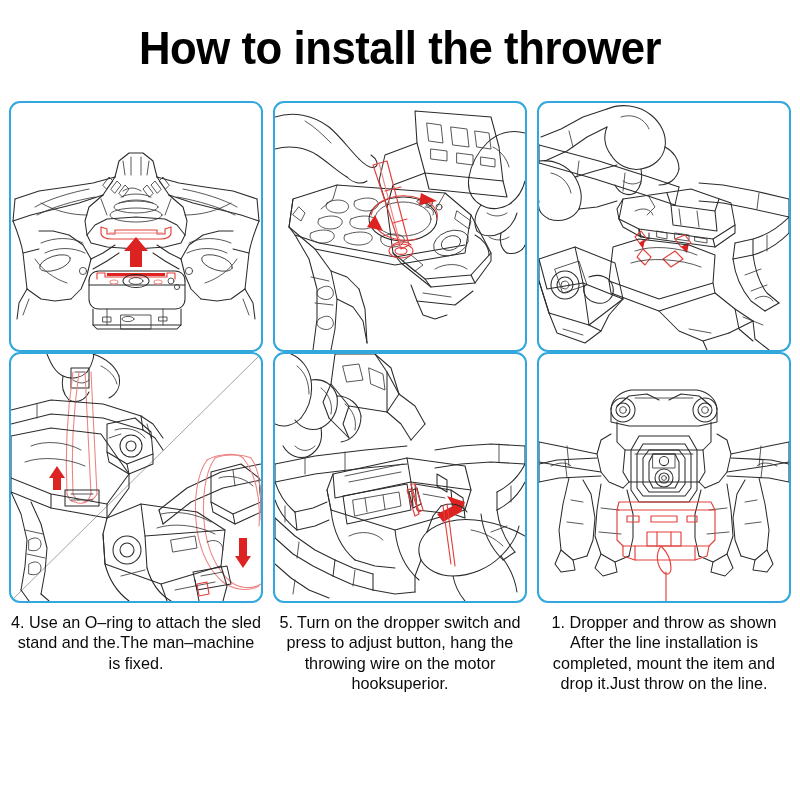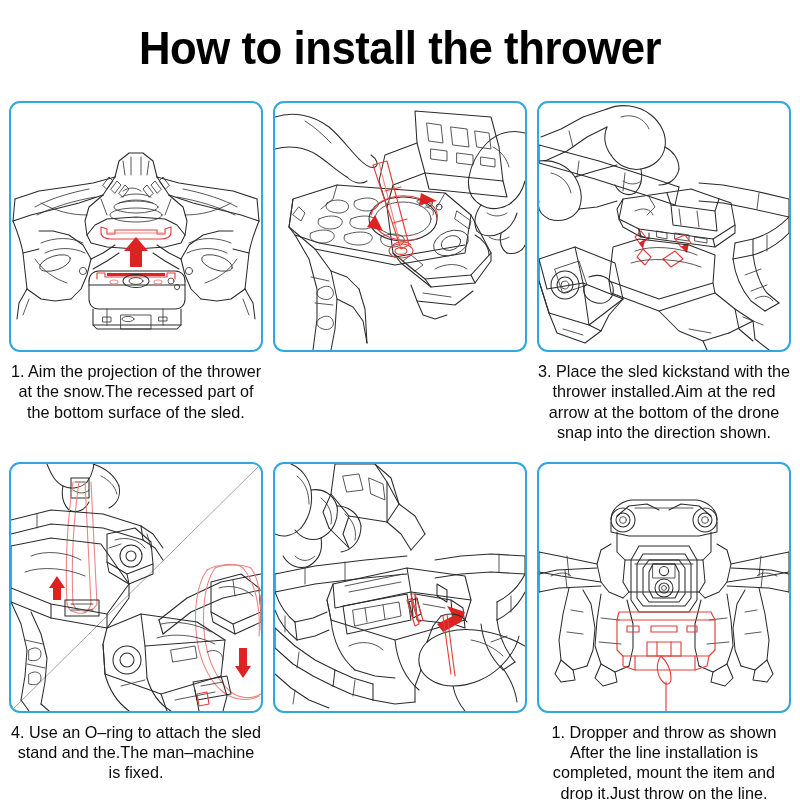--- a/index.html
+++ b/index.html
@@ -40,21 +40,21 @@
     left: 9px;
     width: 782px;
     display: grid;
     grid-template-columns: 254px 254px 254px;
     column-gap: 10px;
     row-gap: 0px;
   }
   .cell {
     width: 254px;
   }
-  .cell.row2 { margin-top: 19px; }
+  .cell.row2 { margin-top: 0; }
 
   .panel {
     box-sizing: border-box;
     width: 254px;
     height: 251px;
     border: 2px solid #31a7dd;
     border-radius: 11px;
     background: #ffffff;
     overflow: hidden;
     position: relative;
@@ -181,21 +181,20 @@
         <ellipse class="ln" cx="125" cy="178" rx="13" ry="6.5"></ellipse>
         <ellipse class="ln2" cx="125" cy="178" rx="7" ry="3.4"></ellipse>
         <ellipse class="rdl" cx="103" cy="179" rx="4" ry="2"></ellipse>
         <ellipse class="rdl" cx="147" cy="179" rx="4" ry="2"></ellipse>
         <circle class="ln2" cx="160" cy="178" r="3"></circle>
         <circle class="ln2" cx="166" cy="184" r="2.6"></circle>
 
         <path class="rdf" d="M119 164 L131 164 L131 148 L137 148 L125 134 L113 148 L119 148 Z"></path>
       </svg>
     </div>
-    <div class="caption">1. Aim the projection of the thrower at the snow.The recessed part of the bottom surface of the sled.</div>
   </div>
 
   <div class="cell">
     <div class="panel">
       <svg viewBox="0 0 250 247">
 
         <path class="ln" d="M0 14 C18 8 38 12 54 24 C66 34 74 46 84 56"></path>
         <path class="ln" d="M0 46 C14 42 30 44 42 52 C54 60 62 68 72 74"></path>
         <path class="ln" d="M84 56 C90 62 96 66 100 64 C104 62 102 56 96 52"></path>
         <path class="ln" d="M72 74 C78 80 86 82 92 78"></path>
@@ -380,21 +379,20 @@
         <path class="ln" d="M120 208 L140 228 L164 238 L190 230"></path>
         <path class="ln" d="M176 190 L196 206 L214 218"></path>
         <path class="ln" d="M190 230 L214 218"></path>
         <path class="ln" d="M164 238 L168 247"></path>
         <path class="ln2" d="M150 226 L172 230"></path>
         <path class="ln" d="M196 206 L200 226 L214 238"></path>
         <path class="ln" d="M214 218 L216 236 L230 247"></path>
         <path class="ln2" d="M204 214 L224 222"></path>
       </svg>
     </div>
-    <div class="caption">3. Place the sled kickstand with the thrower installed.Aim at the red arrow at the bottom of the drone snap into the direction shown.</div>
   </div>
 
   <div class="cell row2">
     <div class="panel">
       <svg viewBox="0 0 250 247">
 
         <path class="diag" d="M250 0 L0 247"></path>
 
         <path class="ln" d="M36 0 C40 10 44 18 52 22 C60 26 70 24 76 18"></path>
         <path class="ln" d="M76 18 C82 10 84 0 82 -6"></path>
@@ -606,20 +604,21 @@
         <path class="ln2" d="M80 216 L78 232"></path>
         <path class="ln" d="M98 220 L98 236"></path>
         <path class="ln" d="M98 236 L120 240 L140 238"></path>
         <path class="ln" d="M0 210 L16 224 L34 236 L54 244"></path>
         <path class="ln2" d="M20 226 L18 240"></path>
         <path class="ln" d="M146 206 L140 222 L140 238"></path>
         <path class="ln" d="M226 202 C234 212 240 224 242 238"></path>
         <path class="ln" d="M178 222 C180 232 184 240 190 247"></path>
       </svg>
     </div>
+    <div class="caption">5. Turn on the dropper switch and press to adjust button, hang the throwing wire on the motor hooksuperior.</div>
   </div>
 
   <div class="cell row2">
     <div class="panel">
       <svg viewBox="0 0 250 247">
 
         <path class="ln" d="M78 52 L90 42 L108 40 L120 46"></path>
         <path class="ln" d="M172 52 L160 42 L142 40 L130 46"></path>
         <circle class="ln" cx="84" cy="56" r="12"></circle>
         <circle class="ln" cx="84" cy="56" r="7"></circle>

